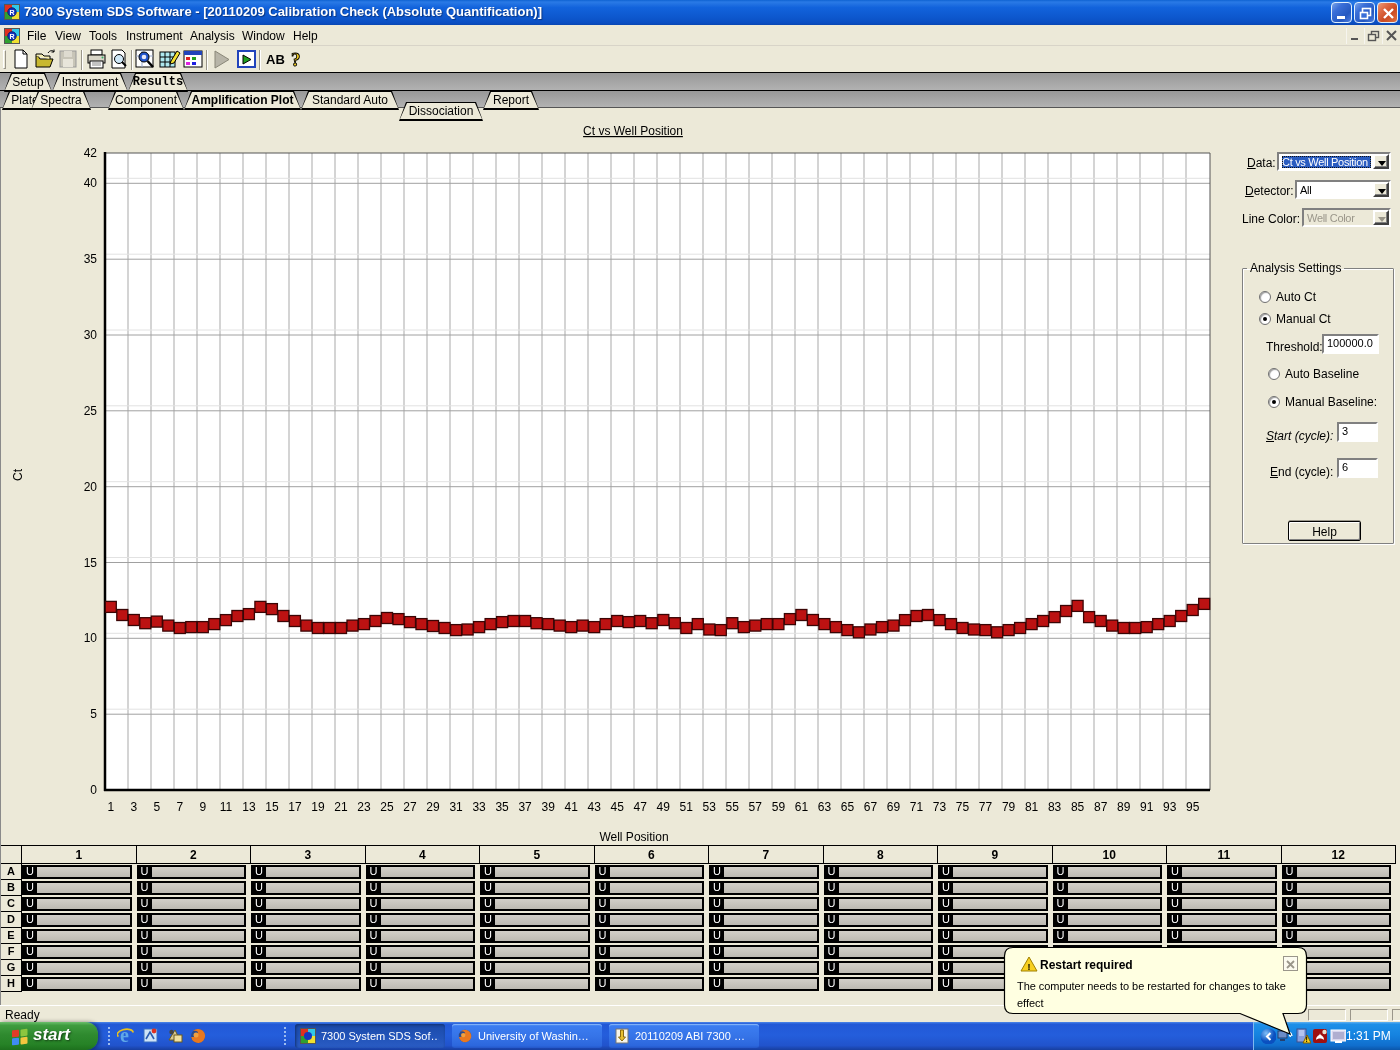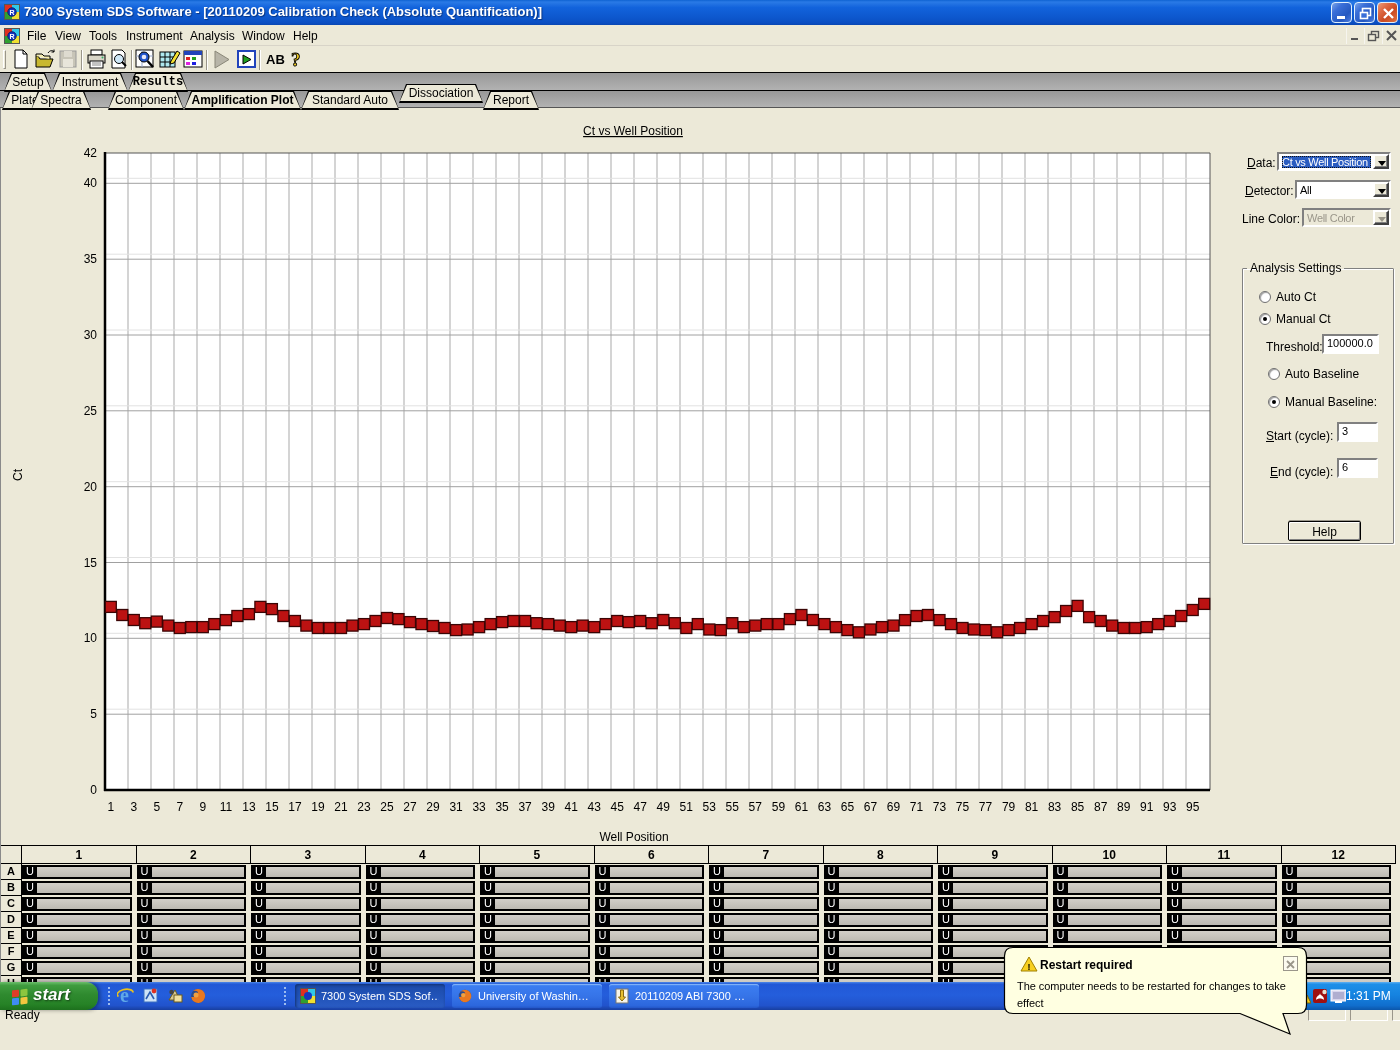--- a/index.html
+++ b/index.html
@@ -62,21 +62,21 @@
  font-weight:bold;font-size:12px;text-align:center;padding-top:2px;background:#ece9d8;}
 .prowh{position:absolute;left:0;width:22px;height:16px;border:1px solid #000;border-top:none;
  font-weight:bold;font-size:11px;text-align:center;background:#ece9d8;padding-top:1px;}
 .pcell{position:absolute;height:14px;background:#000;}
 .pcell .bar{position:absolute;left:15px;top:2px;right:2px;bottom:2px;background:linear-gradient(180deg,#d2cfc8,#bdbab2);}
 .pcell .u{position:absolute;left:4px;top:0px;color:#fff;font-size:11px;}
 
 #statusbar{left:0;top:1005px;width:1400px;height:17px;background:#ece9d8;border-top:1px solid #fff;}
 .spane{position:absolute;top:3px;height:12px;border:1px solid;border-color:#9a968a #fff #fff #9a968a;}
 
-#taskbar{left:0;top:982px;width:1400px;height:28px;
+#taskbar{left:0;top:1022px;width:1400px;height:28px;
  background:linear-gradient(180deg,#4d88e8 0%,#3068dd 5%,#2258d6 9%,#245edc 46%,#2153cc 84%,#1941a5 98%);}
 #startbtn{position:absolute;left:0;top:0;width:98px;height:28px;border-radius:0 12px 12px 0;
  background:linear-gradient(180deg,#6cbf6c 0%,#3f9c3f 12%,#2f8a2f 45%,#268226 80%,#1d701d 100%);
  box-shadow:2px 0 4px rgba(0,0,0,.4);}
 #startbtn .stext{position:absolute;left:33px;top:3px;color:#fff;font-size:17px;font-weight:bold;font-style:italic;text-shadow:1px 1px 2px #164016;}
 .qsep{position:absolute;top:4px;width:2px;height:20px;
  background-image:radial-gradient(circle,#9dbcf0 35%,transparent 40%);background-size:2px 4px;}
 .taskbtn{position:absolute;top:2px;height:24px;border-radius:3px;color:#fff;font-size:11px;
  background:linear-gradient(180deg,#5996f5 0%,#3b7cf0 10%,#3674e8 50%,#2c67dd 90%,#2457c8 100%);
  box-shadow:inset 0 1px 0 #7fb0f8;}
@@ -257,21 +257,21 @@
 <div class="tab active" style="left:184px;top:91px;width:117px;">
     <div class="outer"></div>
     <div class="inner"></div>
     <div class="lbl">Amplification Plot</div>
   </div>
 <div class="tab" style="left:301px;top:91px;width:98px;">
     <div class="outer"></div>
     <div class="inner"></div>
     <div class="lbl">Standard Auto</div>
   </div>
-<div class="tab" style="left:399px;top:84px;width:84px;">
+<div class="tab" style="left:399px;top:102px;width:84px;">
     <div class="outer"></div>
     <div class="inner"></div>
     <div class="lbl">Dissociation</div>
   </div>
 <div class="tab" style="left:483px;top:91px;width:56px;">
     <div class="outer"></div>
     <div class="inner"></div>
     <div class="lbl">Report</div>
   </div>
 
@@ -525,21 +525,21 @@
 <div class="radio abs" style="left:1259px;top:291px;"></div>
 <div class="rlabel abs" style="left:1276px;top:290px;">Auto Ct</div>
 <div class="radio abs on" style="left:1259px;top:313px;"></div>
 <div class="rlabel abs" style="left:1276px;top:312px;">Manual Ct</div>
 <div class="rlabel abs" style="left:1266px;top:340px;">Threshold:</div>
 <div class="tfield" style="left:1322px;top:334px;width:57px;height:20px;">100000.0</div>
 <div class="radio abs" style="left:1268px;top:368px;"></div>
 <div class="rlabel abs" style="left:1285px;top:367px;">Auto Baseline</div>
 <div class="radio abs on" style="left:1268px;top:396px;"></div>
 <div class="rlabel abs" style="left:1285px;top:395px;">Manual Baseline:</div>
-<div class="rlabel abs" style="left:1266px;top:429px;"><u>S</u>tart (cycle):</div>
+<div class="rlabel abs" style="left:1266px;top:429px;font-style:italic;"><u>S</u>tart (cycle):</div>
 <div class="tfield" style="left:1337px;top:422px;width:41px;height:20px;">3</div>
 <div class="rlabel abs" style="left:1270px;top:465px;"><u>E</u>nd (cycle):</div>
 <div class="tfield" style="left:1337px;top:458px;width:41px;height:20px;">6</div>
 <div class="btn disabled" style="left:1288px;top:520px;">Analyze</div>
 <div class="btn" style="left:1288px;top:521px;">Help</div>
 <div id="plate"></div>
 <div class="abs" style="left:0;top:845px;width:1400px;height:148px;">
     <div class="phead" style="left:0px;width:22px;border-left:1px solid #000;"></div>
     <div class="phead" style="left:22.0px;width:114.5px;">1</div>
     <div class="phead" style="left:136.5px;width:114.5px;">2</div>

